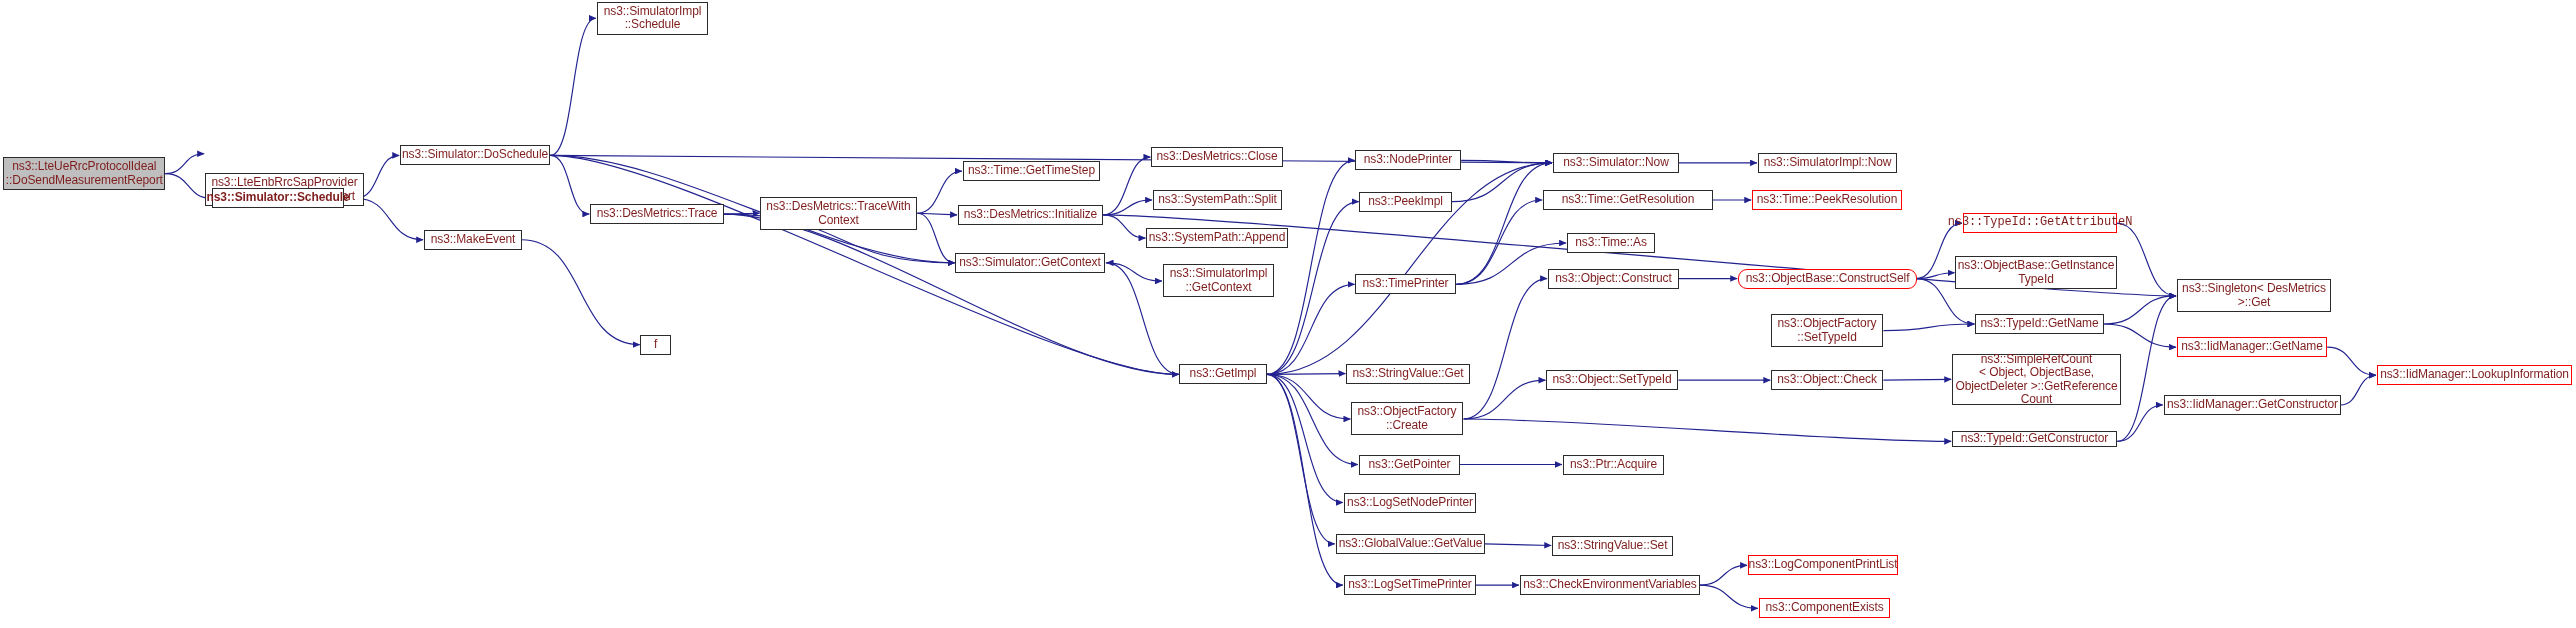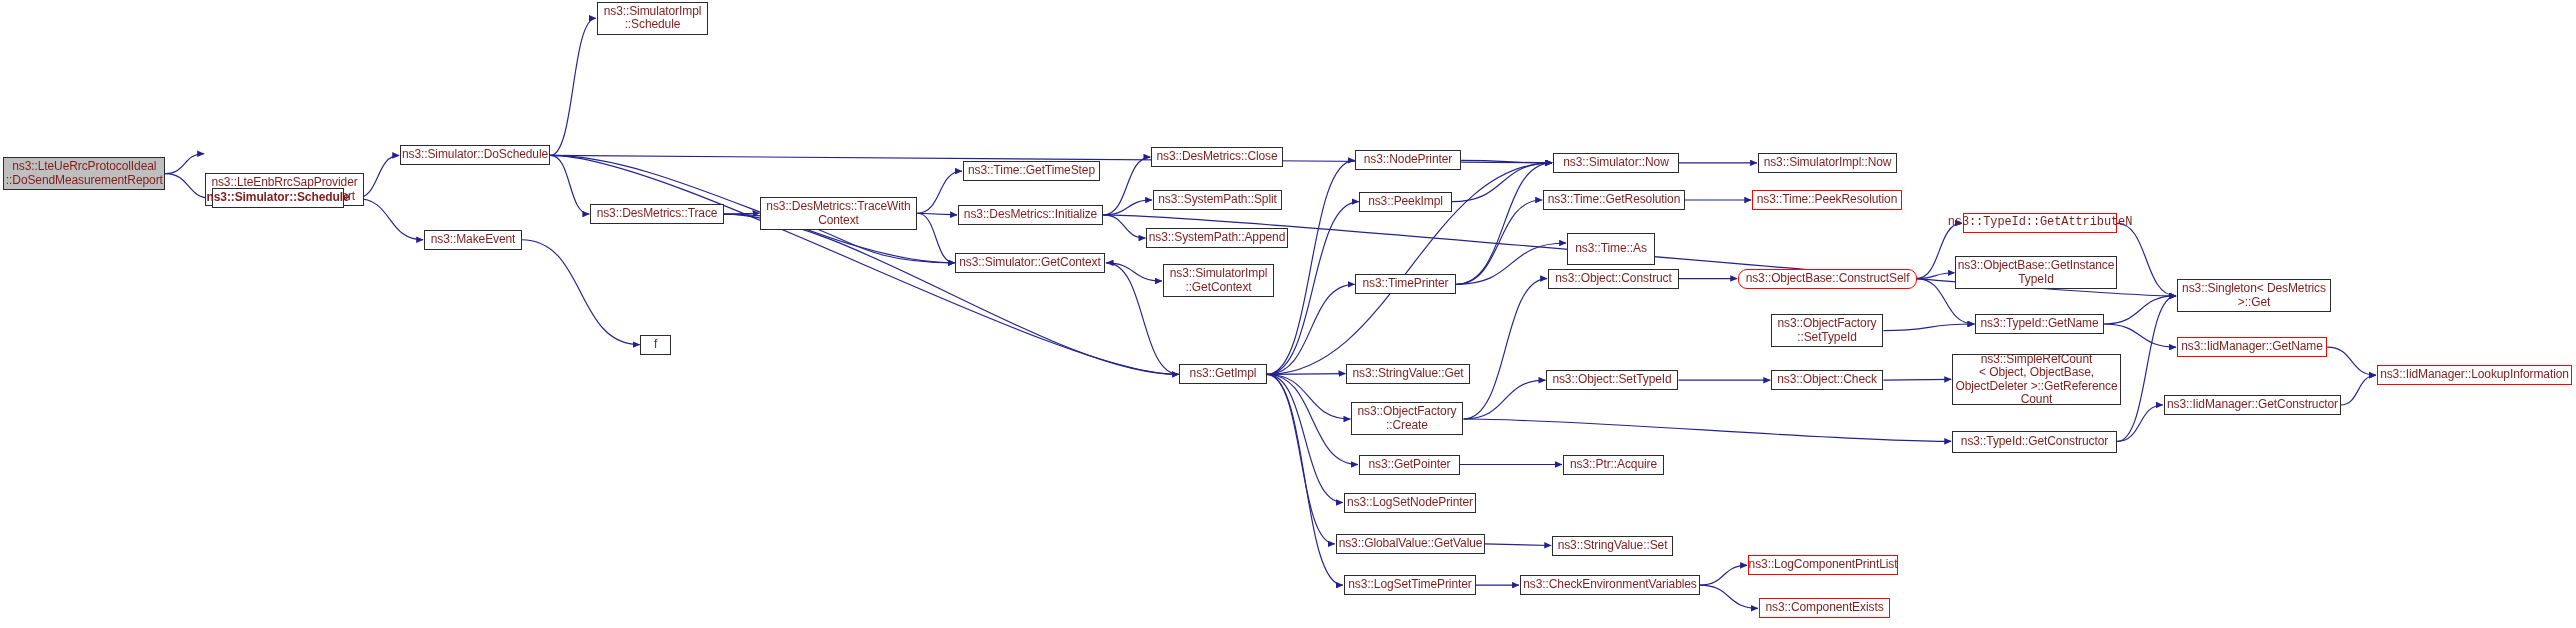--- a/index.html
+++ b/index.html
@@ -138,42 +138,42 @@
     <div class="node" style="left: 1359px; top: 192px; width: 93px; height: 20px;">ns3::PeekImpl</div>
     <div class="node" style="left: 1355px; top: 274px; width: 101px; height: 20px;">ns3::TimePrinter</div>
     <div class="node" style="left: 1346px; top: 364px; width: 124px; height: 20px;">ns3::StringValue::Get</div>
     <div class="node" style="left: 1351px; top: 402px; width: 112px; height: 33px;">ns3::ObjectFactory
 ::Create</div>
     <div class="node" style="left: 1359px; top: 455px; width: 101px; height: 20px;">ns3::GetPointer</div>
     <div class="node" style="left: 1344px; top: 493px; width: 132px; height: 20px;">ns3::LogSetNodePrinter</div>
     <div class="node" style="left: 1336px; top: 534px; width: 149px; height: 20px;">ns3::GlobalValue::GetValue</div>
     <div class="node" style="left: 1344px; top: 575px; width: 132px; height: 20px;">ns3::LogSetTimePrinter</div>
     <div class="node" style="left: 1553px; top: 153px; width: 126px; height: 20px;">ns3::Simulator::Now</div>
-    <div class="node" style="left: 1543px; top: 190px; width: 142px; height: 20px;">ns3::Time::GetResolution</div>
-    <div class="node" style="left: 1567px; top: 233px; width: 88px; height: 32px;">ns3::Time::As</div>
+    <div class="node" style="left: 1543px; top: 190px; width: 170px; height: 20px;">ns3::Time::GetResolution</div>
+    <div class="node" style="left: 1567px; top: 233px; width: 88px; height: 20px;">ns3::Time::As</div>
     <div class="node" style="left: 1548px; top: 269px; width: 131px; height: 20px;">ns3::Object::Construct</div>
     <div class="node" style="left: 1546px; top: 370px; width: 132px; height: 20px;">ns3::Object::SetTypeId</div>
     <div class="node" style="left: 1563px; top: 455px; width: 101px; height: 20px;">ns3::Ptr::Acquire</div>
     <div class="node" style="left: 1552px; top: 536px; width: 121px; height: 20px;">ns3::StringValue::Set</div>
     <div class="node" style="left: 1520px; top: 575px; width: 180px; height: 20px;">ns3::CheckEnvironmentVariables</div>
     <div class="node" style="left: 1758px; top: 153px; width: 139px; height: 20px;">ns3::SimulatorImpl::Now</div>
     <div class="node red" style="left: 1752px; top: 190px; width: 150px; height: 20px;">ns3::Time::PeekResolution</div>
     <div class="node red" style="left: 1738px; top: 269px; width: 179px; height: 20px; border-radius: 9px;">ns3::ObjectBase::ConstructSelf</div>
     <div class="node" style="left: 1771px; top: 314px; width: 112px; height: 33px;">ns3::ObjectFactory
 ::SetTypeId</div>
     <div class="node" style="left: 1771px; top: 370px; width: 112px; height: 20px;">ns3::Object::Check</div>
     <div class="node red" style="left: 1963px; top: 213px; width: 154px; height: 20px; font-family: Liberation Mono, monospace;">ns3::TypeId::GetAttributeN</div>
     <div class="node" style="left: 1955px; top: 256px; width: 162px; height: 33px;">ns3::ObjectBase::GetInstance
 TypeId</div>
     <div class="node" style="left: 1975px; top: 314px; width: 129px; height: 20px;">ns3::TypeId::GetName</div>
     <div class="node" style="left: 1952px; top: 354px; width: 169px; height: 51px;">ns3::SimpleRefCount
 &lt; Object, ObjectBase,
 ObjectDeleter &gt;::GetReference
 Count</div>
-    <div class="node" style="left: 1952px; top: 431px; width: 165px; height: 22px;">ns3::TypeId::GetConstructor</div>
+    <div class="node" style="left: 1952px; top: 431px; width: 165px; height: 16px;">ns3::TypeId::GetConstructor</div>
     <div class="node" style="left: 2177px; top: 279px; width: 154px; height: 33px;">ns3::Singleton&lt; DesMetrics
 &gt;::Get</div>
     <div class="node red" style="left: 2177px; top: 337px; width: 150px; height: 20px;">ns3::IidManager::GetName</div>
     <div class="node" style="left: 2164px; top: 395px; width: 177px; height: 20px; text-align: right;">ns3::IidManager::GetConstructor</div>
     <div class="node red" style="left: 2377px; top: 365px; width: 195px; height: 20px;">ns3::IidManager::LookupInformation</div>
     <div class="node red" style="left: 1748px; top: 555px; width: 150px; height: 20px;">ns3::LogComponentPrintList</div>
     <div class="node red" style="left: 1759px; top: 598px; width: 131px; height: 20px;">ns3::ComponentExists</div>
   </div>
 
 

